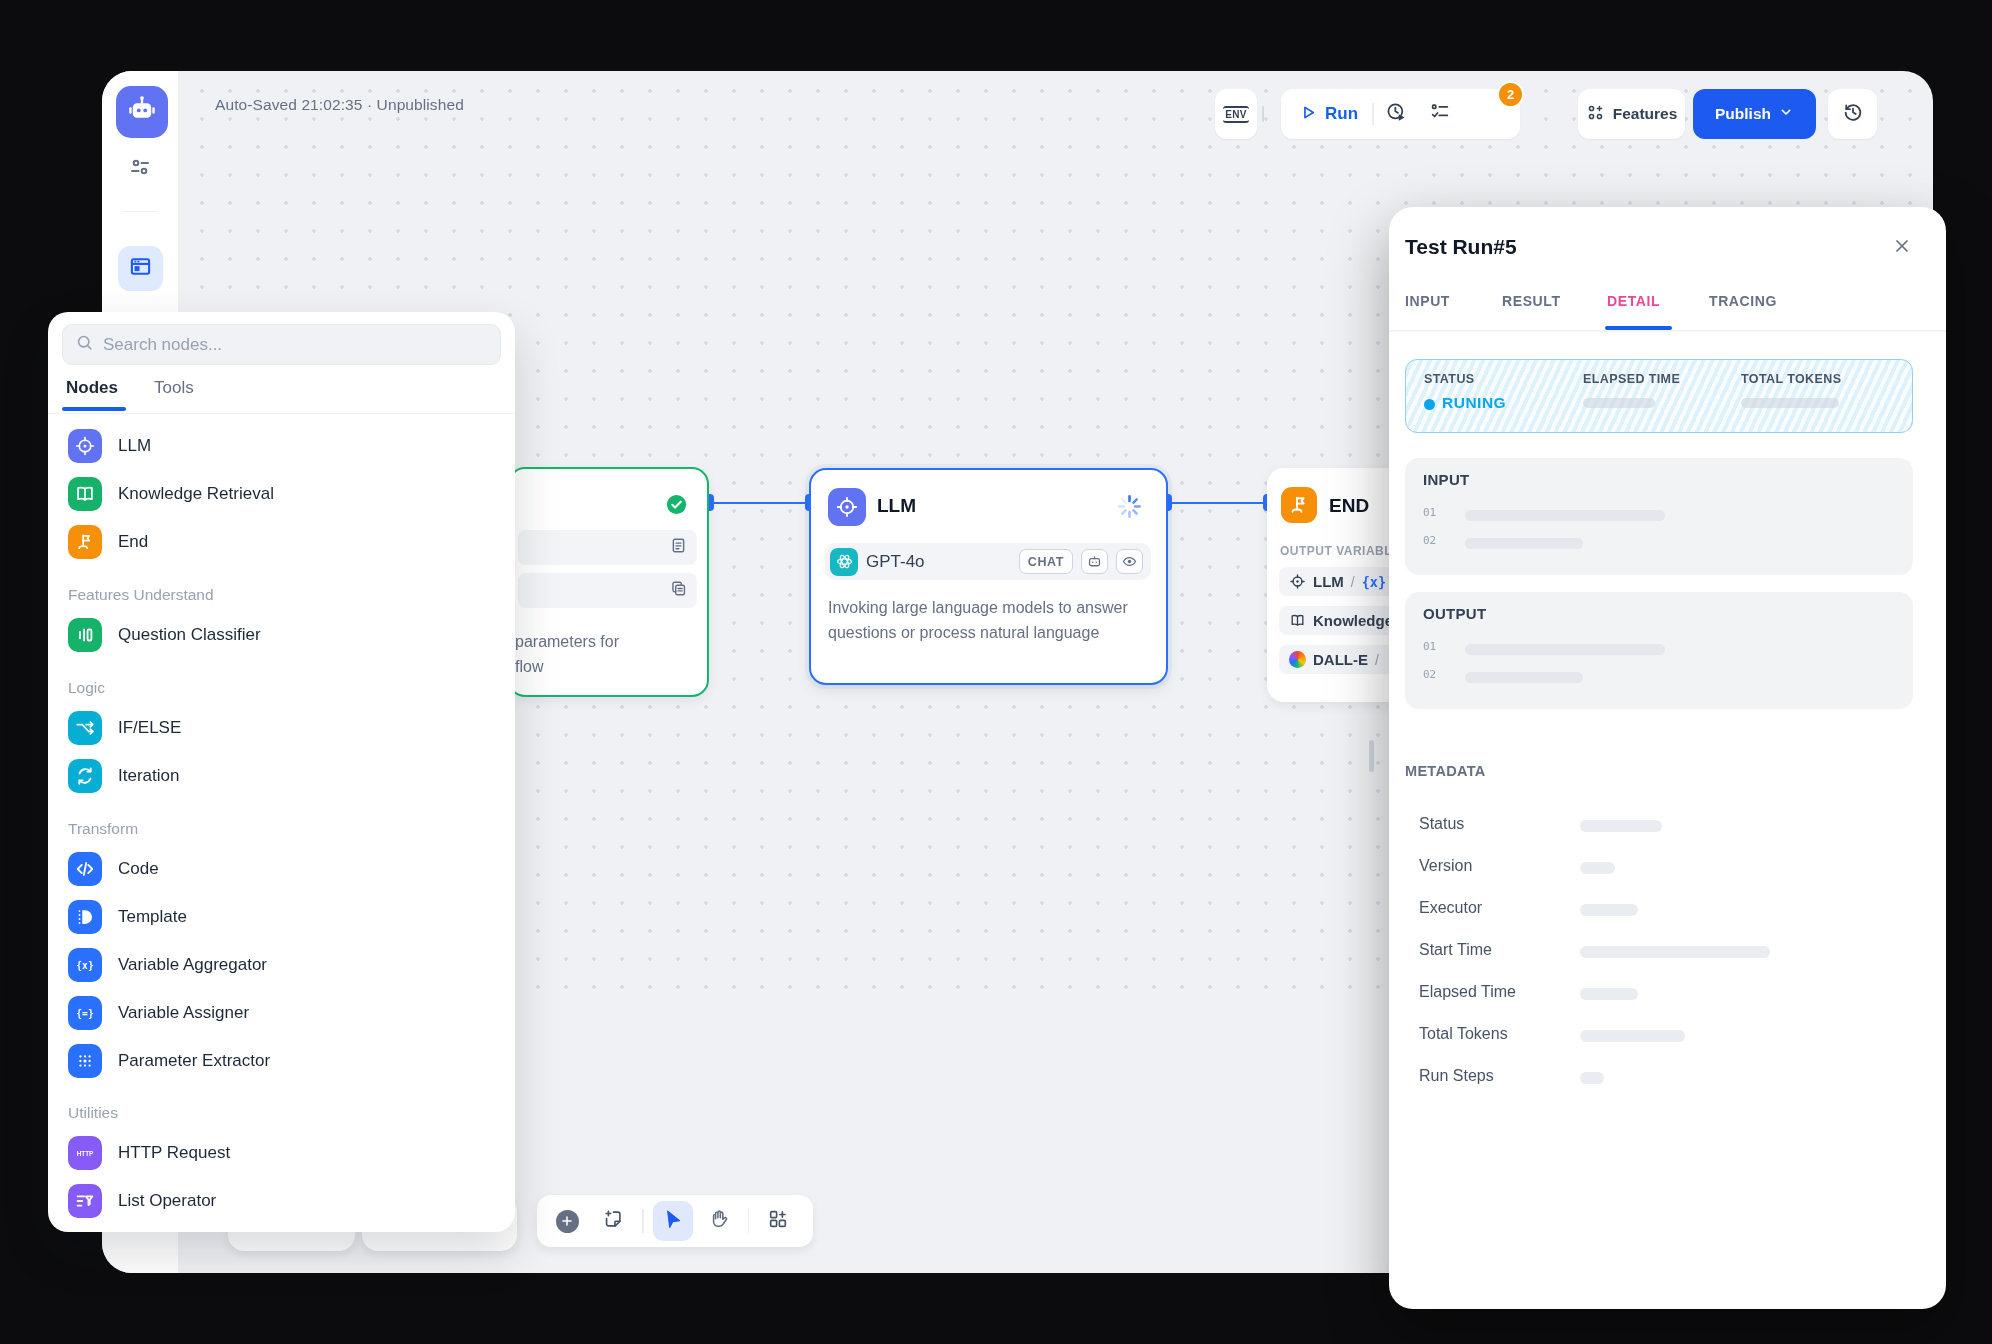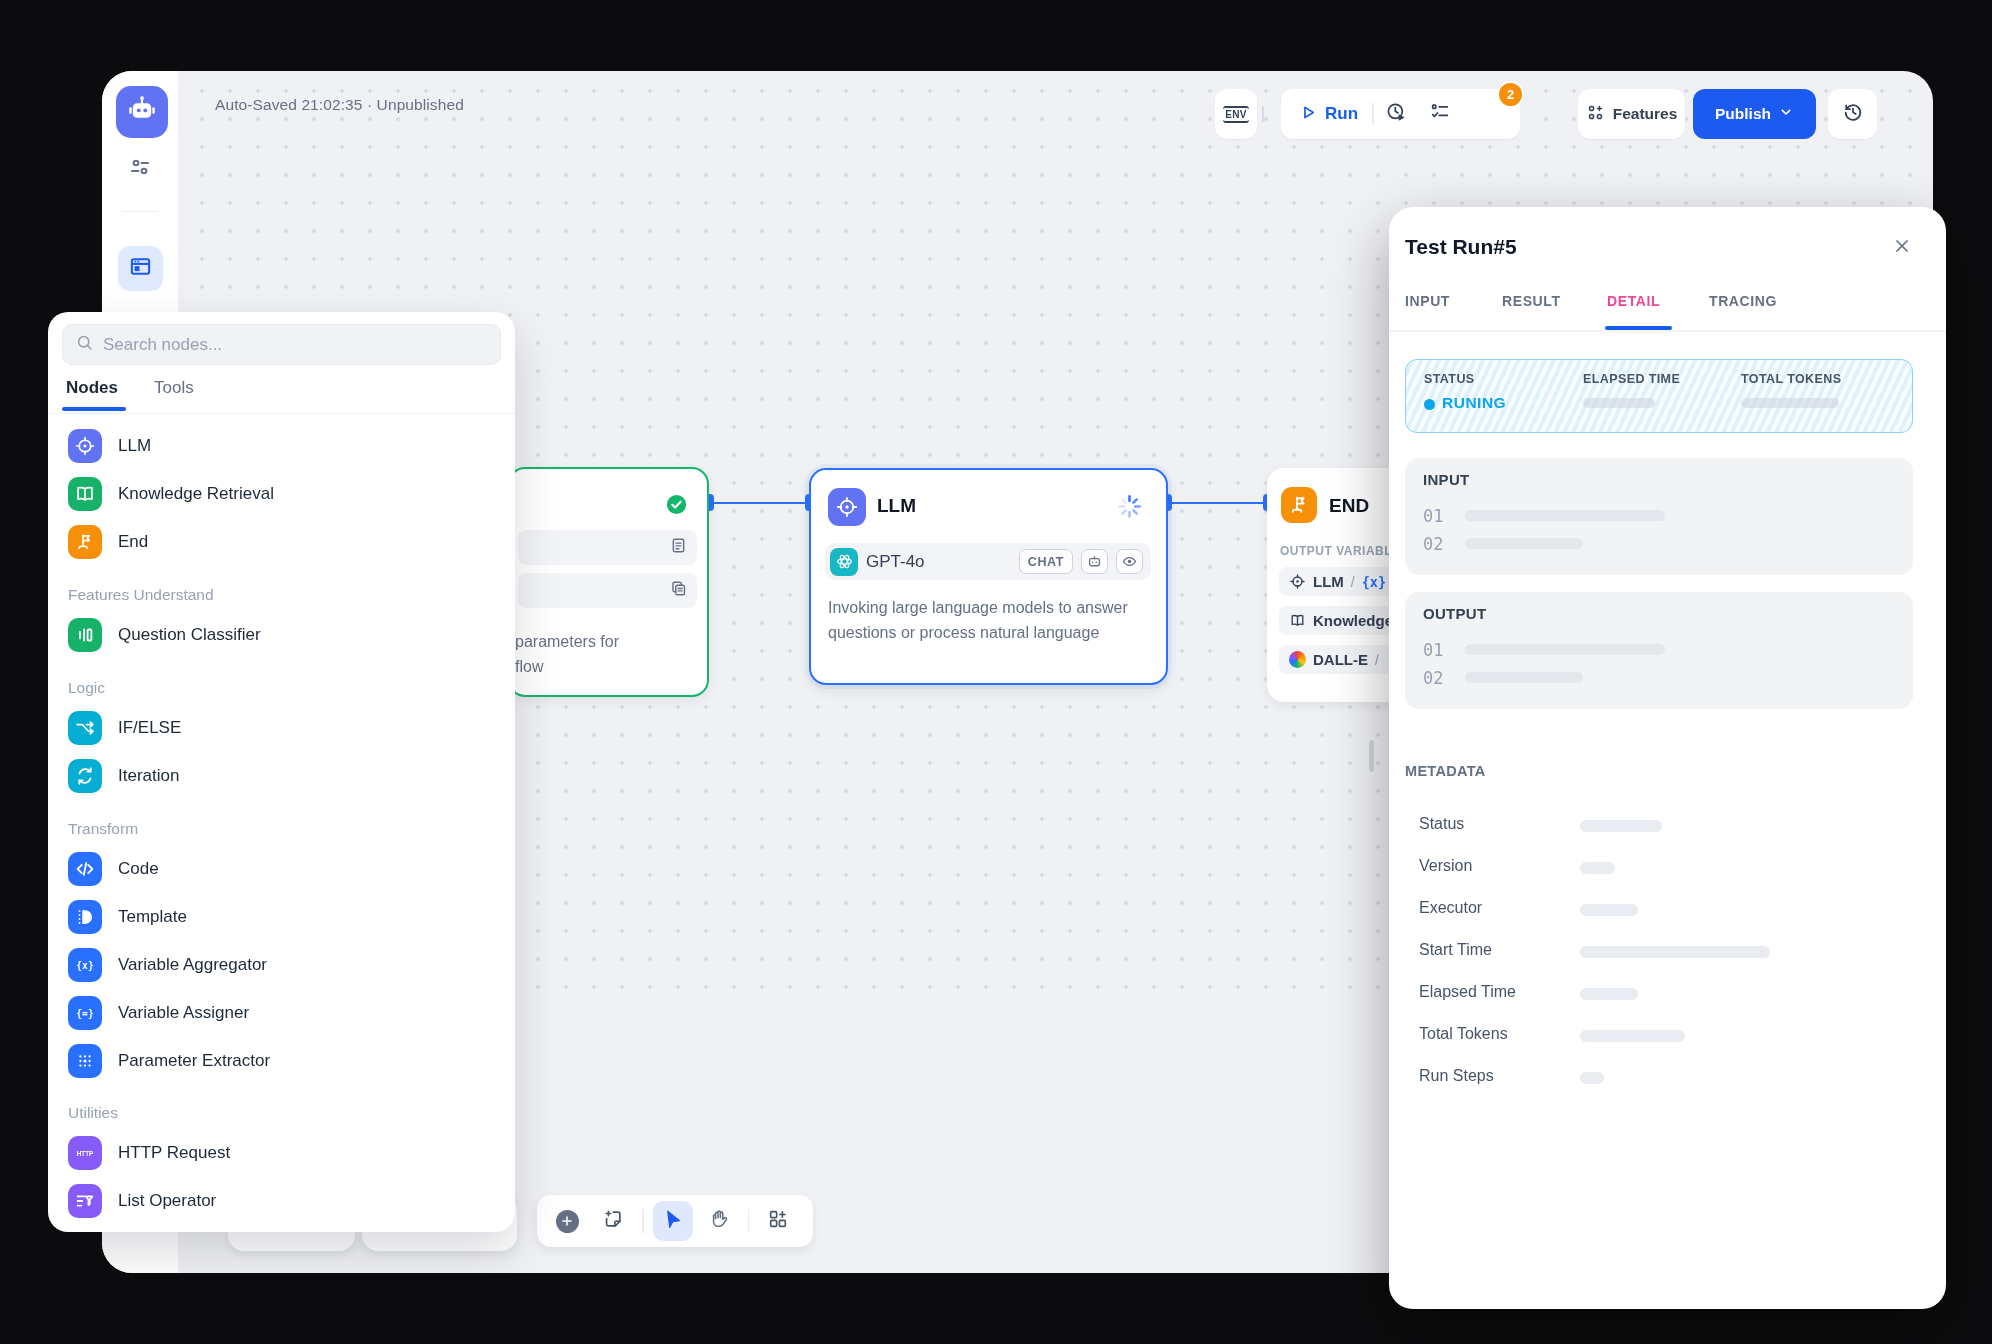--- a/index.html
+++ b/index.html
@@ -166,21 +166,21 @@
   .status-card { left:16px; top:152px; width:508px; height:74px; border-radius:12px;
     border:1.5px solid #8ed0fa;
     background:repeating-linear-gradient(115deg, rgba(255,255,255,.75) 0 4px, rgba(213,238,252,.55) 4px 8px),#e9f6fe; }
   .sc-label { top:12px; font-size:12.5px; font-weight:600; color:#475467; letter-spacing:.4px; }
   .sc-dot { left:18px; top:39px; width:11px; height:11px; border-radius:50%; background:#0ba5ec; }
   .sc-value { left:36px; top:34px; font-size:15.5px; font-weight:800; letter-spacing:.5px; color:#0ba5ec; }
   .sc-bar { top:38px; height:10px; border-radius:6px; background:#ccd2db; opacity:.55; }
 
   .rp-card { left:16px; width:508px; height:117px; border-radius:14px; background:#f2f3f5; }
   .rp-card-title { left:18px; top:13px; font-size:15px; font-weight:800; color:#344054; letter-spacing:.3px; }
-  .idx { left:18px; font-family:"DejaVu Sans Mono",monospace; font-size:17px; color:#98a2b3; }
+  .idx { left:18px; font-family:"DejaVu Sans Mono",monospace; font-size:11px; color:#98a2b3; }
   .row-bar { left:60px; height:11px; border-radius:6px; background:#e4e7ec; }
 
   .md-title { left:16px; top:556px; font-size:14.5px; font-weight:700; color:#667085; letter-spacing:.3px; }
   .md-label { left:30px; font-size:16px; color:#475467; }
   .md-bar { left:191px; height:12px; border-radius:6px; background:#e9ecf0; }
 </style>
 </head>
 <body>
 
 <div id="window" class="abs">

